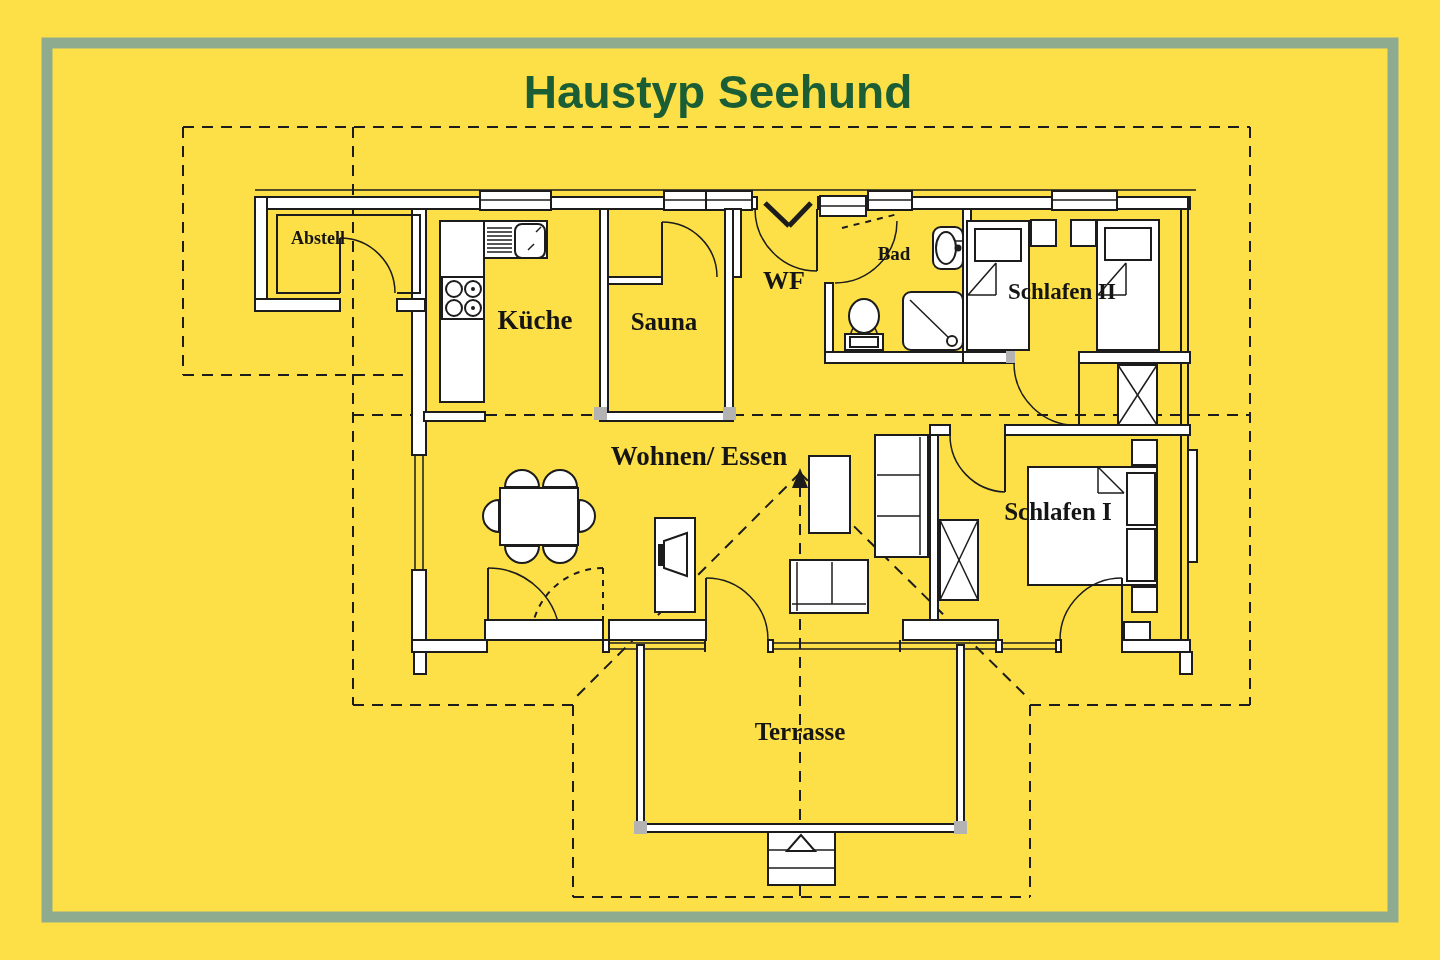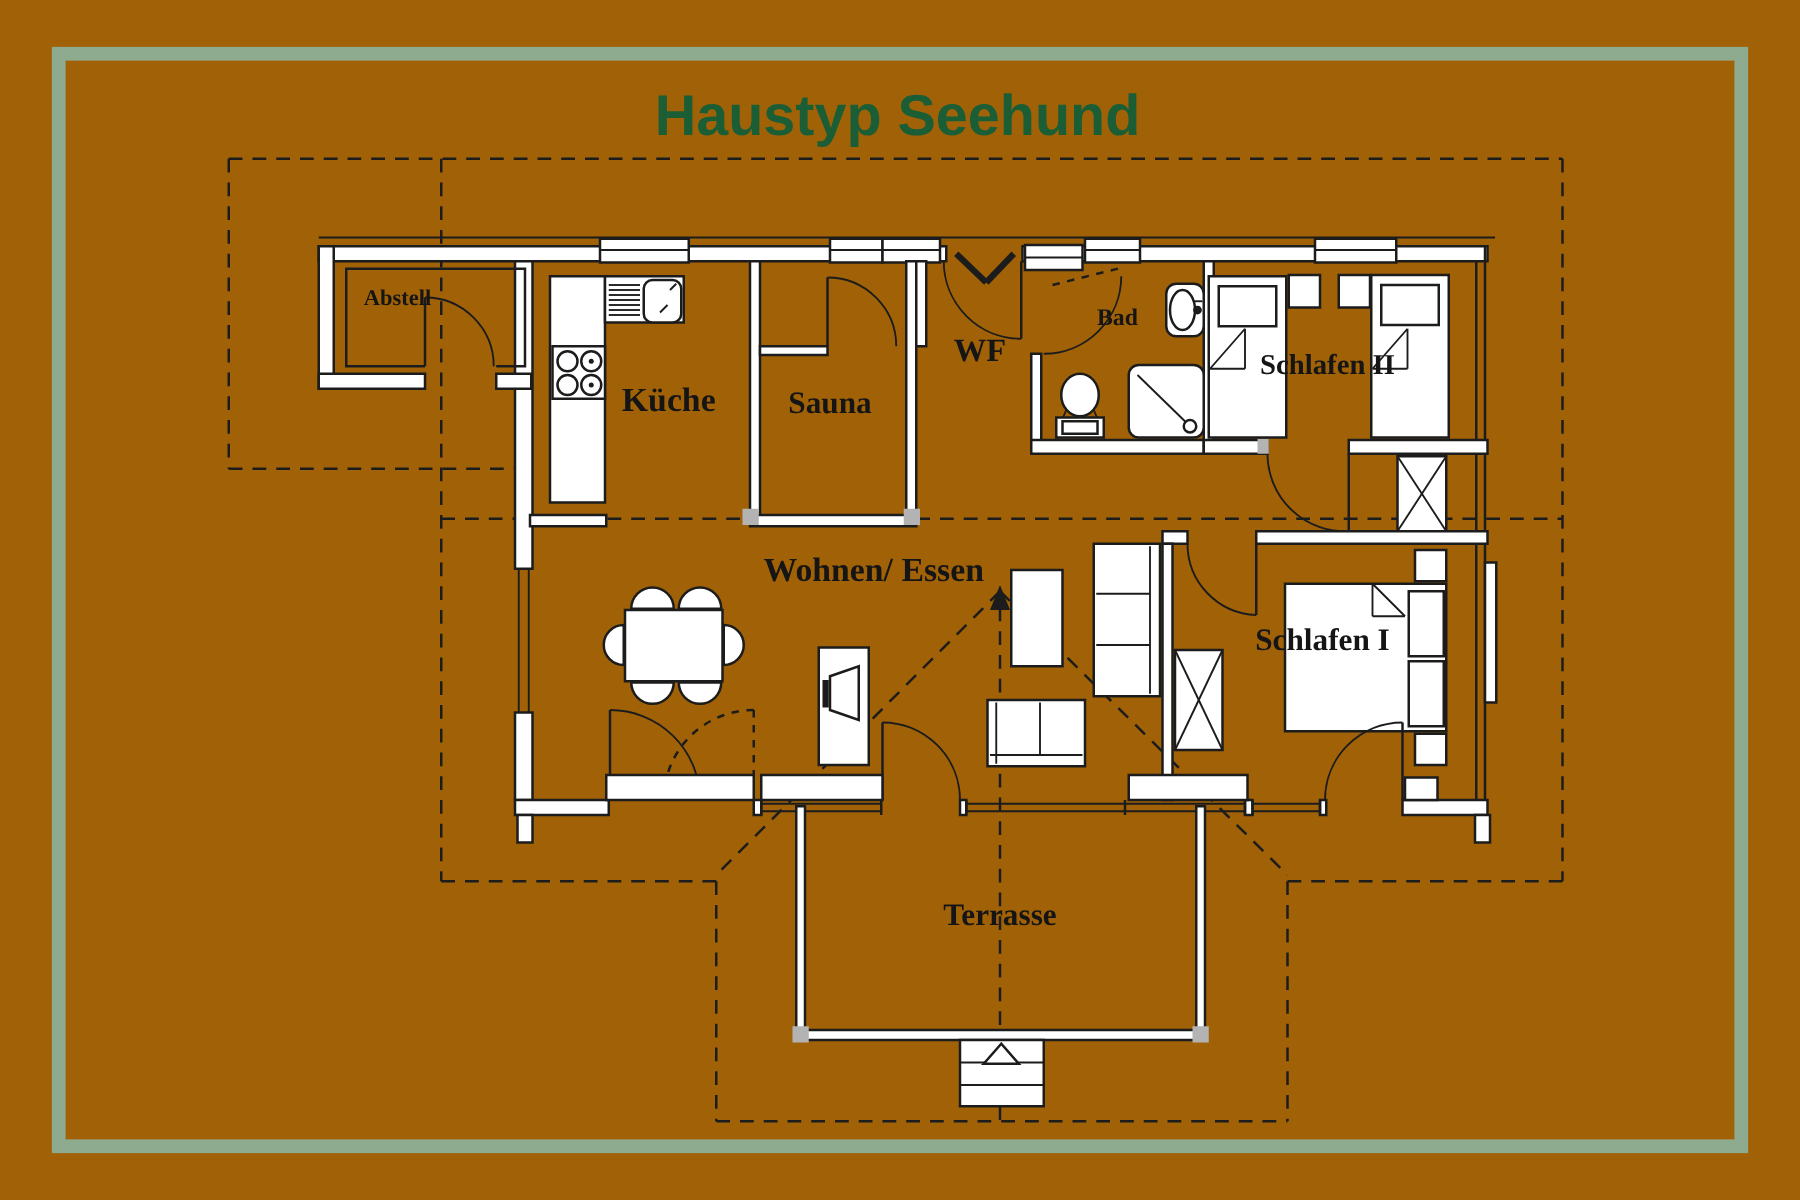--- a/index.html
+++ b/index.html
@@ -1,16 +1,16 @@
 <!DOCTYPE html>
 <html><head>
 <meta charset="utf-8">
 <style>
   html,body{margin:0;padding:0;background:#ffffff;}
-  .stage{position:relative;width:1440px;height:960px;background:#a16207;font-family:"Liberation Serif",serif;}
+  .stage{position:relative;width:1440px;height:960px;background:#fde047;font-family:"Liberation Serif",serif;}
   svg{position:absolute;left:0;top:0;}
   
   .w{fill:#ffffff;stroke:#1c1c1c;stroke-width:2;}
   
   .ln{stroke:#1c1c1c;stroke-width:2;fill:none;}
   .ln15{stroke:#1c1c1c;stroke-width:1.5;fill:none;}
   .dash{stroke:#1c1c1c;stroke-width:2;fill:none;stroke-dasharray:11 8;}
   .dashsm{stroke:#1c1c1c;stroke-width:2;fill:none;stroke-dasharray:6 6;}
   .furn{fill:#ffffff;stroke:#1c1c1c;stroke-width:2;}
   .post{fill:#b3b3b3;stroke:none;}

